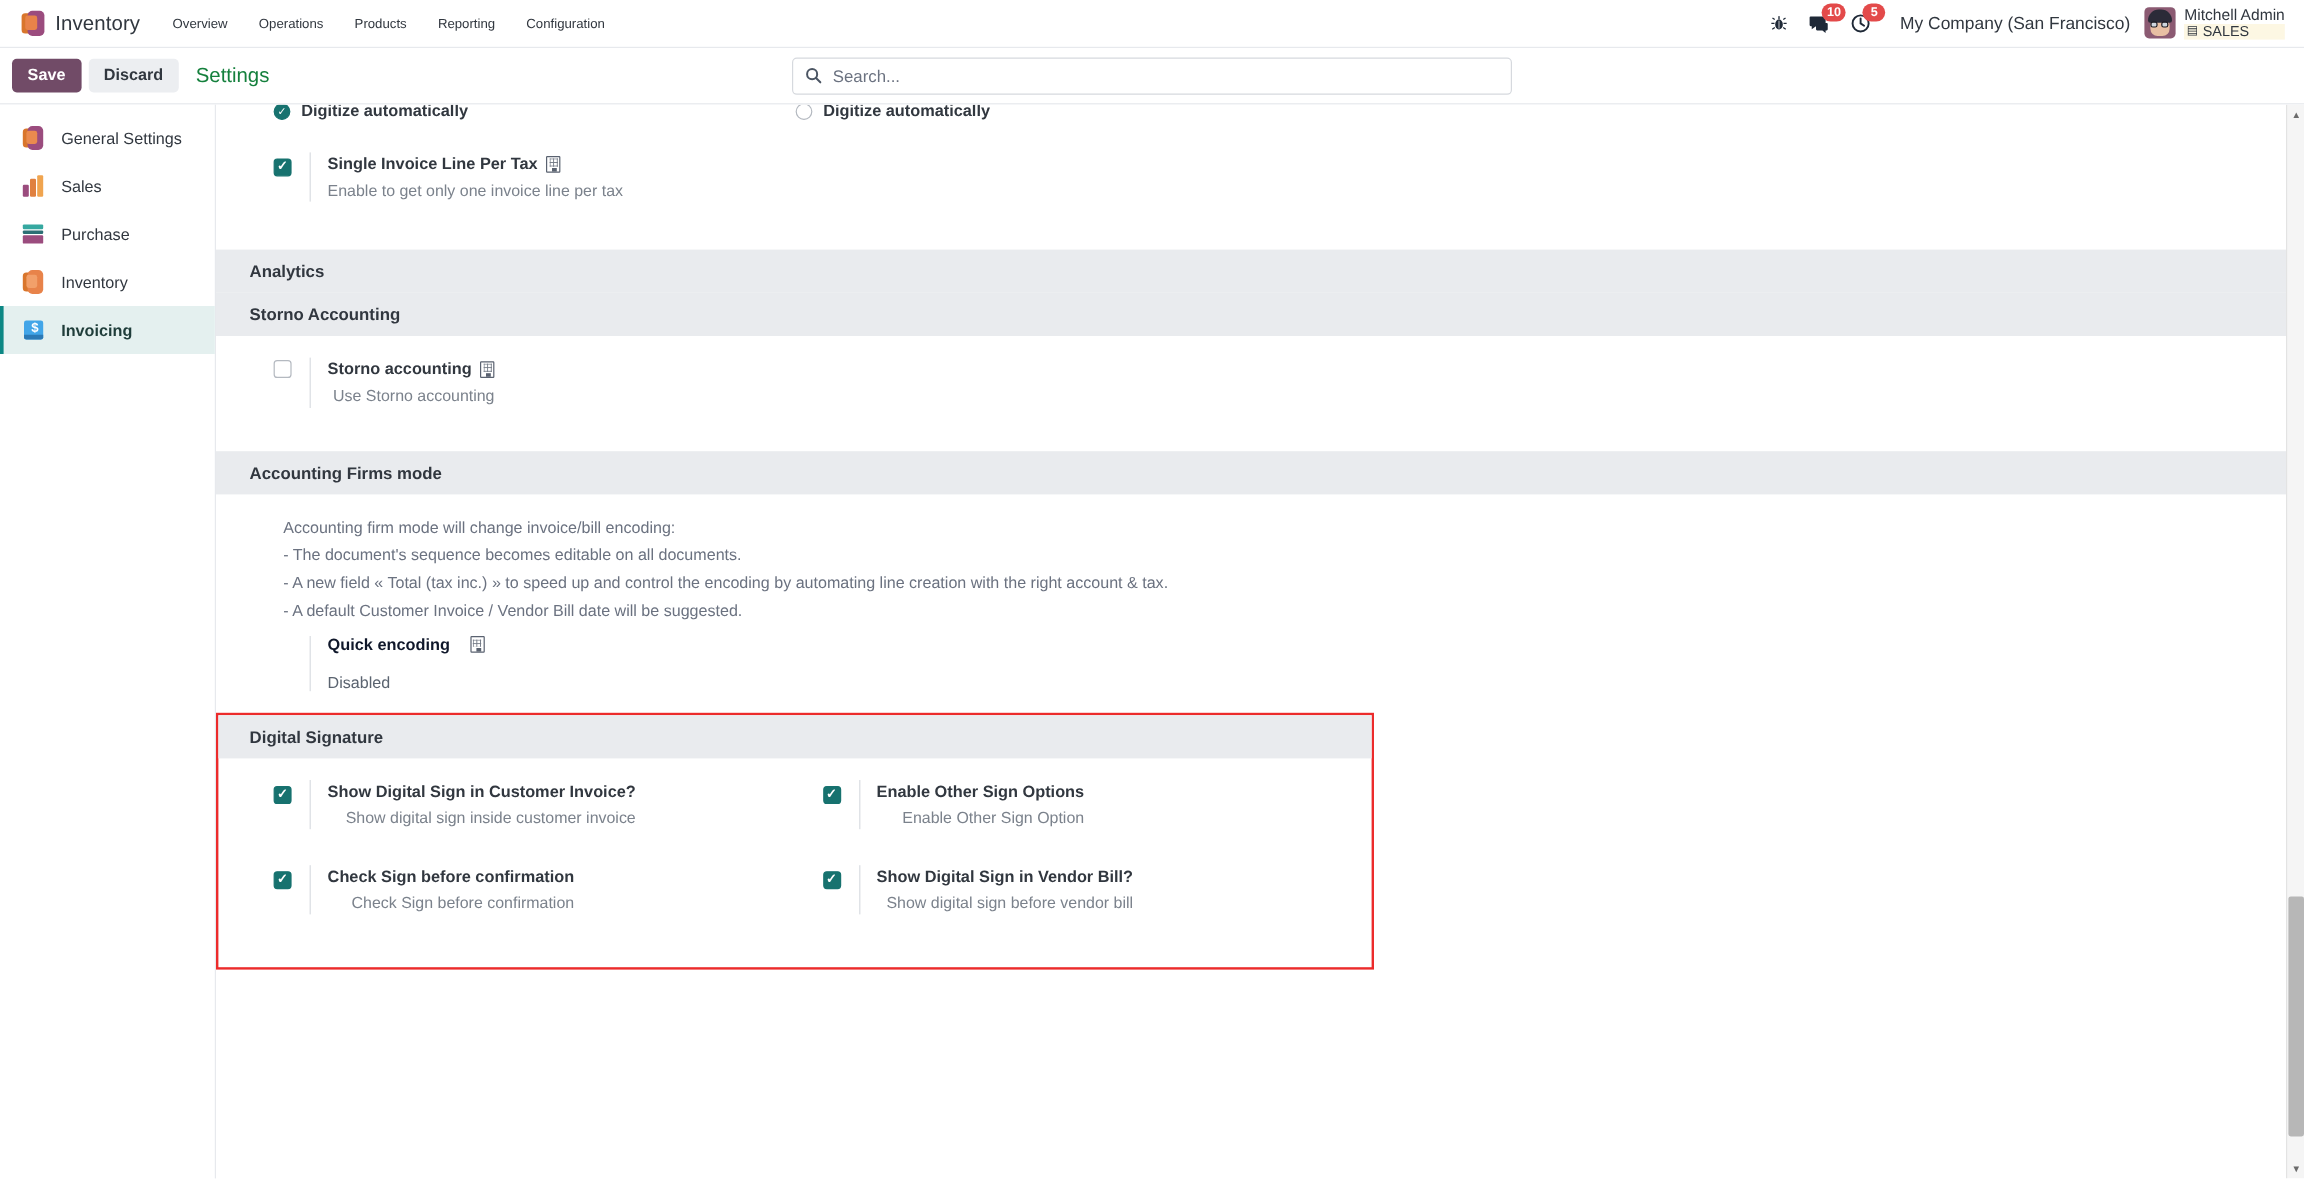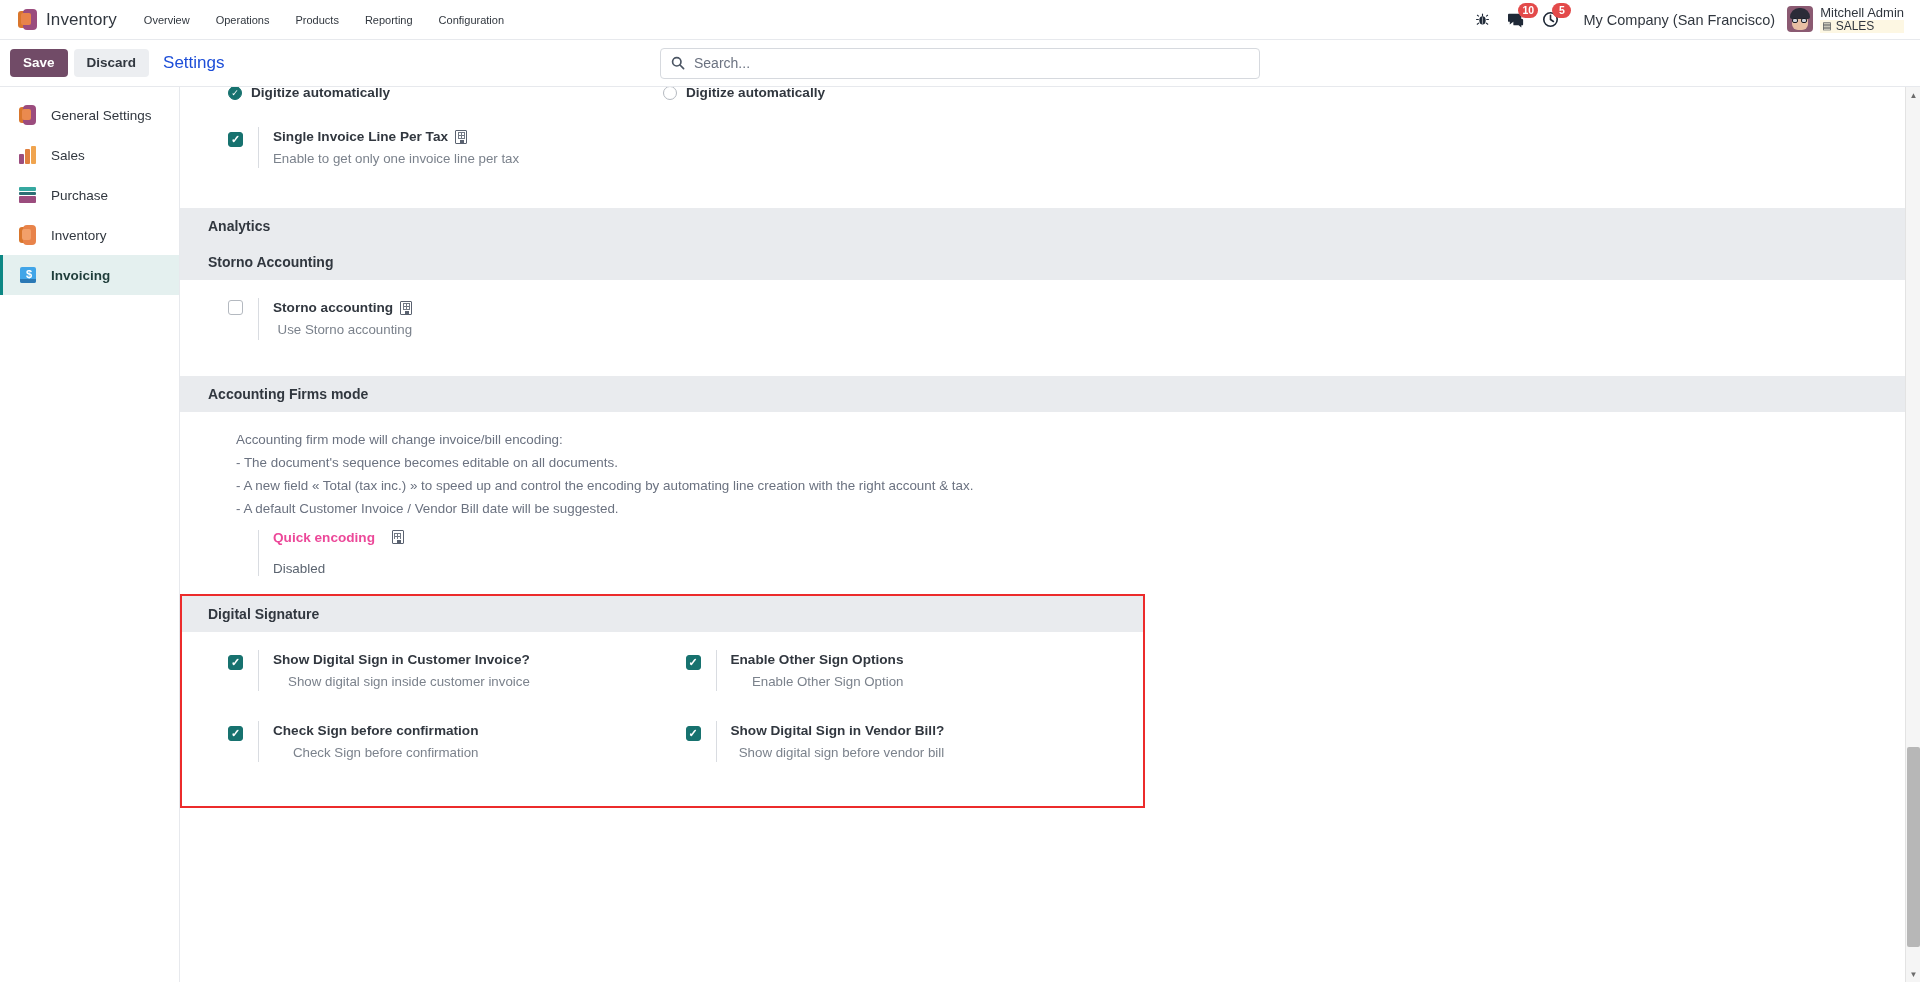--- a/index.html
+++ b/index.html
@@ -78,21 +78,21 @@
     border-bottom: 1px solid #e7e9ed;
     position: relative; z-index: 15;
   }
   .btn {
     font-size: 13.5px; font-weight: 600; border-radius: 4px;
     padding: 6px 13px; cursor: pointer; border: none; line-height: 1.25;
     font-family: "Liberation Sans", sans-serif;
   }
   .btn-save { background: #714b67; color: #ffffff; margin-right: 6px; }
   .btn-discard { background: #eceef1; color: #31373f; margin-right: 14px; }
-  .breadcrumb { font-size: 17px; color: #1d4ed8; }
+  .breadcrumb { font-size: 17px; color: #15803d; }
 
   .searchbar {
     position: absolute; left: 660px; width: 600px;
     height: 31px; border: 1px solid #d6d9de; border-radius: 4px;
     background: #fff; display: flex; align-items: center; padding: 0 10px; gap: 9px;
   }
   .search-ico { color: #4b5563; font-size: 14px; display:flex; }
   .search-input {
     border: none; outline: none; font-size: 14px; color: #31373f;
     width: 100%; background: transparent;
@@ -200,21 +200,21 @@
     height: 22px; overflow: hidden; position: relative;
     display: flex; padding-left: 48px; margin-bottom: 8px;
   }
   .cut-inner { display:flex; align-items:flex-end; gap:0; transform: translateY(-9px); }
   .cut-text { border-left:1px solid #d9dce1; padding-left:14px; font-size:13.6px; font-weight:700; color:#31373f; }
 
   
   .firm-text { font-size: 13.4px; color: #6b7280; line-height: 1.72; padding-left: 8px; }
   .sub-field { margin-top: 10px; padding-left: 30px; }
   .sub-inner { border-left: 1px solid #d9dce1; padding-left: 14px; }
-  .sub-label { font-size: 13.6px; font-weight: 700; color:#ec4899; display:flex; align-items:center; gap:17px; }
+  .sub-label { font-size: 13.6px; font-weight: 700; color:#0f172a; display:flex; align-items:center; gap:17px; }
   .sub-value { font-size: 13.4px; color: #5b6470; margin-top: 16px; }
 
   
   .highlight {
     border: 2px solid #ec2b2b; margin-left: 0; width: 965px;
   }
   .highlight .section-head { padding-left: 26px; }
   .highlight .section-body { padding-left: 46px; padding-bottom: 30px; }
 
   

